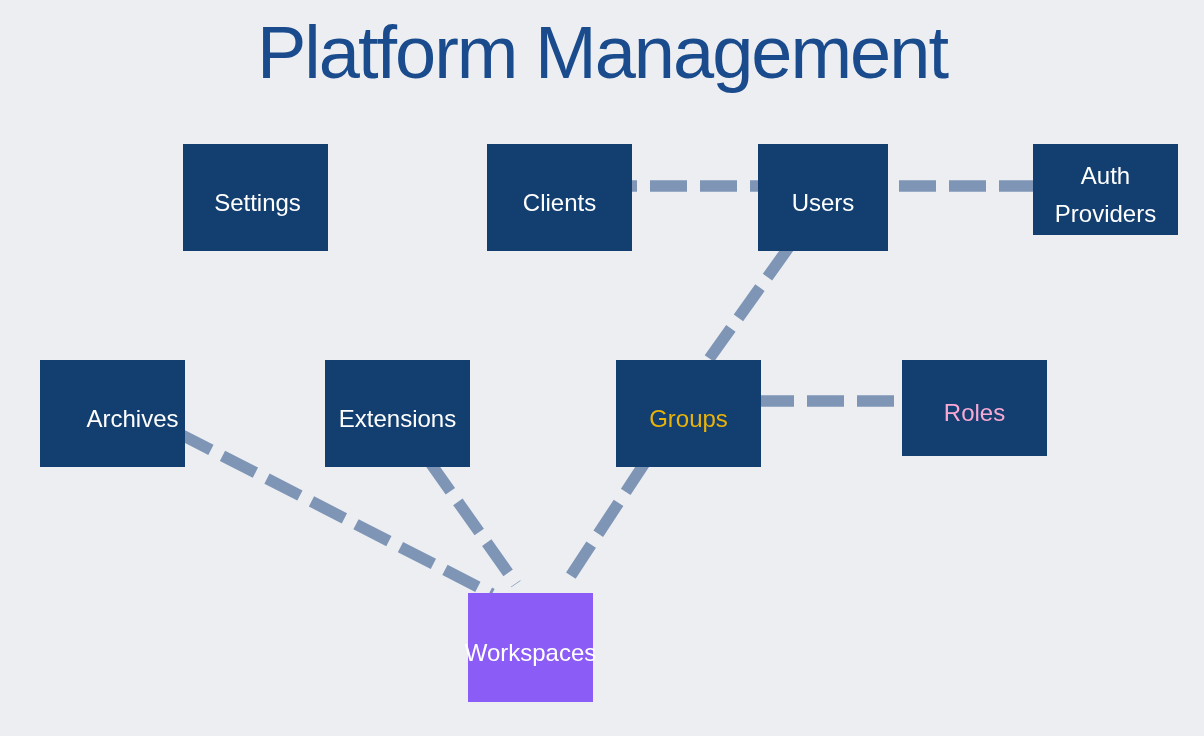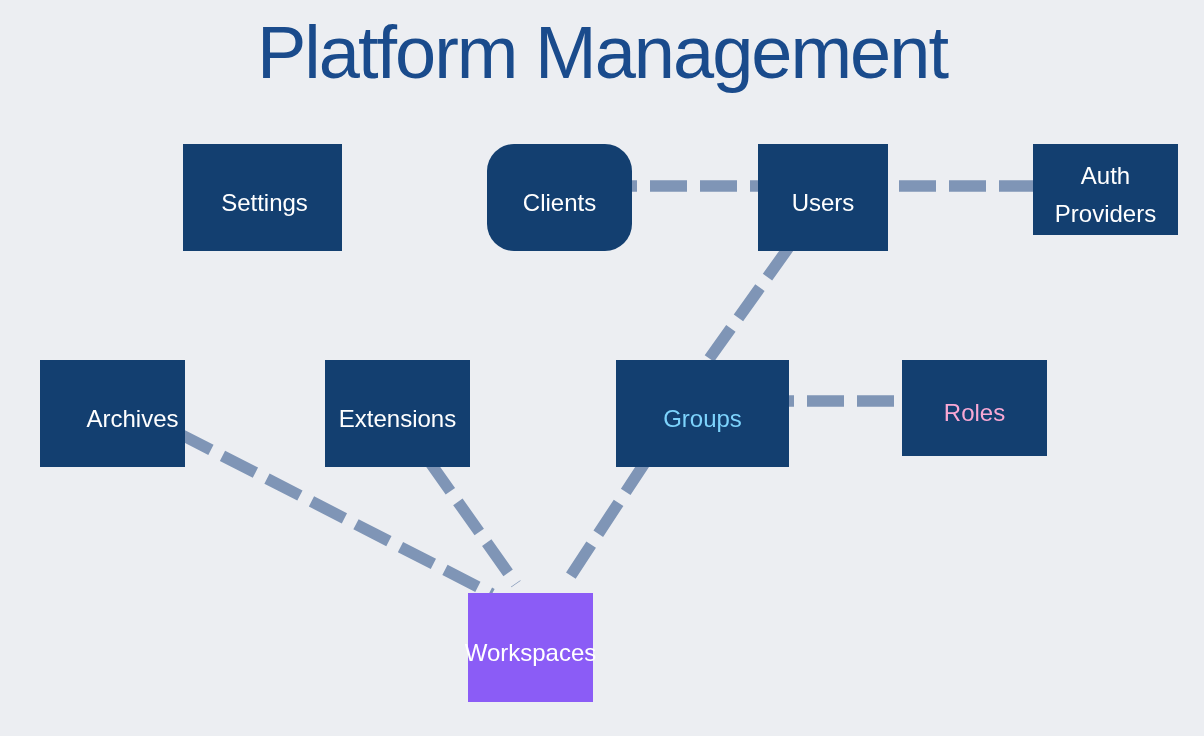--- a/index.html
+++ b/index.html
@@ -55,23 +55,23 @@
       <line x1="628" y1="186" x2="762" y2="186" stroke="#7F95B6" stroke-width="11.5" stroke-dasharray="37 13" stroke-dashoffset="28"></line>
       <line x1="899" y1="186" x2="1037" y2="186" stroke="#7F95B6" stroke-width="11.5" stroke-dasharray="37 13" stroke-dashoffset="0"></line>
       <line x1="757" y1="401" x2="906" y2="401" stroke="#7F95B6" stroke-width="11.5" stroke-dasharray="37 13" stroke-dashoffset="0"></line>
       <line x1="789" y1="247" x2="704" y2="366" stroke="#7F95B6" stroke-width="11.5" stroke-dasharray="37 13" stroke-dashoffset="0"></line>
       <line x1="178" y1="433" x2="492" y2="594" stroke="#7F95B6" stroke-width="11.5" stroke-dasharray="37 13" stroke-dashoffset="0"></line>
       <line x1="429" y1="461" x2="516" y2="584" stroke="#7F95B6" stroke-width="11.5" stroke-dasharray="37 13" stroke-dashoffset="0"></line>
       <line x1="646" y1="461" x2="564" y2="586" stroke="#7F95B6" stroke-width="11.5" stroke-dasharray="37 13" stroke-dashoffset="0"></line>
     </svg>
 
   <div id="node-layer">
-      <div class="node" style="left: 183px; top: 144px; width: 159px; height: 107px; background: rgb(19, 63, 112); color: rgb(255, 255, 255); padding-left: 12px;">Settings</div>
-      <div class="node" style="left: 487px; top: 144px; width: 145px; height: 107px; background: rgb(19, 63, 112); color: rgb(255, 255, 255); border-radius: 27px;">Clients</div>
+      <div class="node" style="left: 183px; top: 144px; width: 145px; height: 107px; background: rgb(19, 63, 112); color: rgb(255, 255, 255); padding-left: 12px;">Settings</div>
+      <div class="node" style="left: 487px; top: 144px; width: 145px; height: 107px; background: rgb(19, 63, 112); color: rgb(255, 255, 255);">Clients</div>
       <div class="node" style="left: 758px; top: 144px; width: 130px; height: 107px; background: rgb(19, 63, 112); color: rgb(255, 255, 255);">Users</div>
       <div class="node" style="left: 1033px; top: 144px; width: 145px; height: 91px; background: rgb(19, 63, 112); color: rgb(255, 255, 255);">Auth Providers</div>
       <div class="node" style="left: 40px; top: 360px; width: 145px; height: 107px; background: rgb(19, 63, 112); color: rgb(255, 255, 255); padding-left: 48px;">Archives</div>
       <div class="node" style="left: 325px; top: 360px; width: 145px; height: 107px; background: rgb(19, 63, 112); color: rgb(255, 255, 255);">Extensions</div>
-      <div class="node" style="left: 616px; top: 360px; width: 173px; height: 107px; background: rgb(19, 63, 112); color: #7dd3fc;">Groups</div>
+      <div class="node" style="left: 616px; top: 360px; width: 145px; height: 107px; background: rgb(19, 63, 112); color: #eab308;">Groups</div>
       <div class="node" style="left: 902px; top: 360px; width: 145px; height: 96px; background: rgb(19, 63, 112); color: #f9a8d4;">Roles</div>
       <div class="node" style="left: 468px; top: 593px; width: 125px; height: 109px; background: #8b5cf6; color: rgb(255, 255, 255);">Workspaces</div>
     </div>
 </div>
 
 </body></html>

